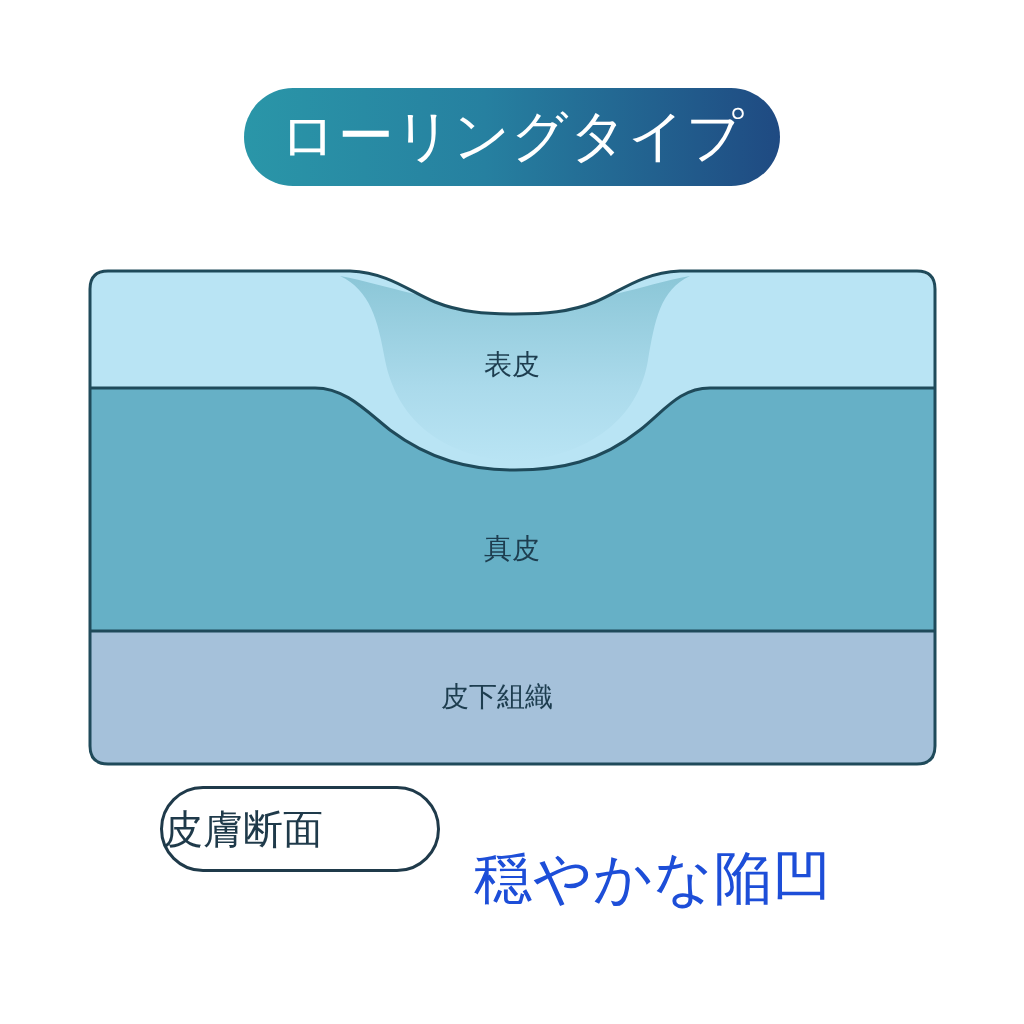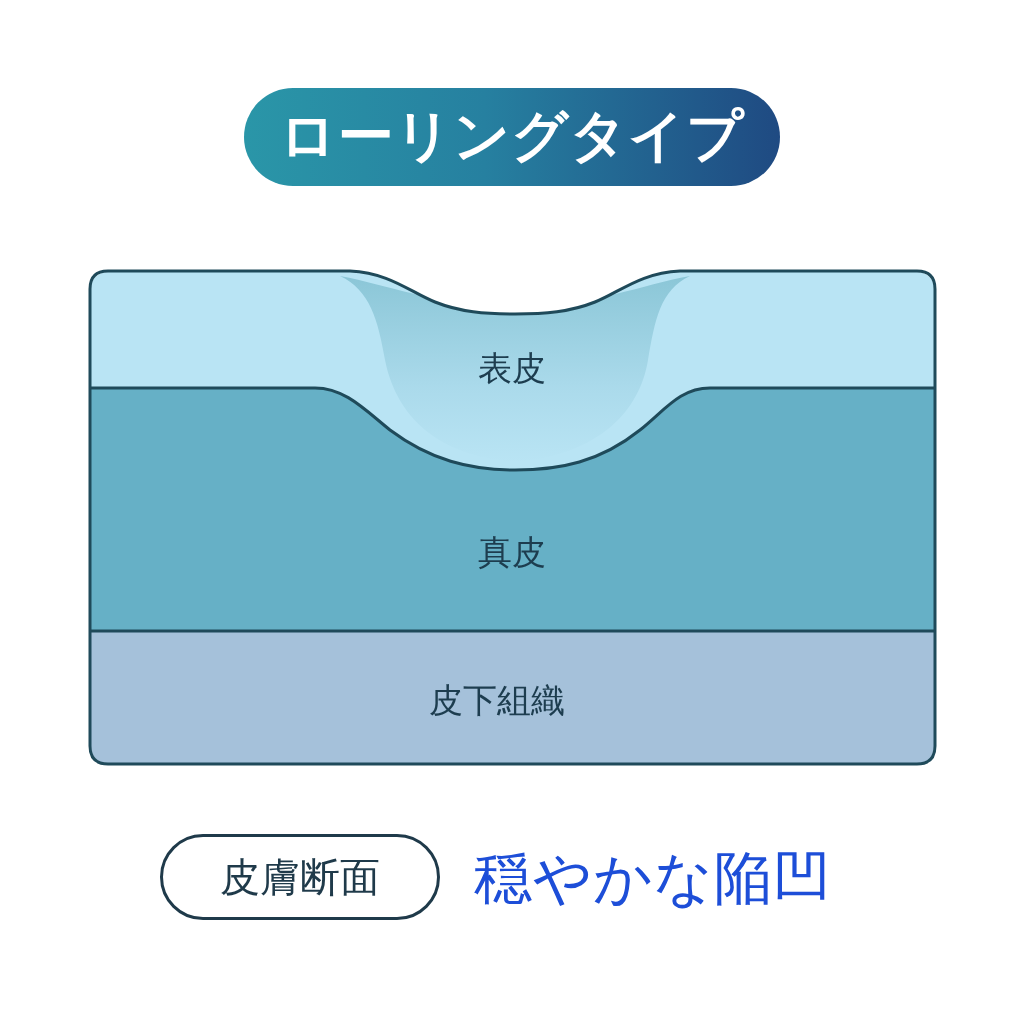--- a/index.html
+++ b/index.html
@@ -5,31 +5,31 @@
     html, body { margin: 0; padding: 0; }
     body {
       width: 1024px; height: 1024px; background: #ffffff; position: relative; overflow: hidden;
       font-family: "DejaVu Sans", "Liberation Sans", sans-serif;
     }
     .title-pill {
       position: absolute; left: 244px; top: 88px; width: 536px; height: 98px;
       border-radius: 49px;
       background: linear-gradient(90deg, #2a96a8 0%, #2680a0 45%, #1f4a82 100%);
       display: flex; align-items: center; justify-content: center;
-      color: #ffffff; font-size: 56px; font-weight: bold; letter-spacing: 1px;
+      color: #ffffff; font-size: 56px; font-weight: normal; letter-spacing: 1px;
     }
     .diagram { position: absolute; left: 0; top: 0; width: 1024px; height: 1024px; }
     .layer-label {
-      position: absolute; color: #1d3d4f; font-size: 34px; text-align: center;
+      position: absolute; color: #1d3d4f; font-size: 28px; text-align: center;
       transform: translateX(-50%); white-space: nowrap;
     }
     .bottom-pill {
-      position: absolute; left: 160px; top: 834px; width: 280px; height: 86px;
+      position: absolute; left: 160px; top: 786px; width: 280px; height: 86px;
       border: 3px solid #1f3a4a; border-radius: 45px; box-sizing: border-box;
-      display: flex; align-items: center; justify-content: center;
+      display: flex; align-items: center; 
       color: #1f3a4a; font-size: 40px;
     }
     .caption {
       position: absolute; left: 474px; top: 836px; height: 86px;
       display: flex; align-items: center;
       color: #1d4ed8; font-size: 58px; letter-spacing: 1px; white-space: nowrap;
     }
   </style>
 </head>
 <body>

